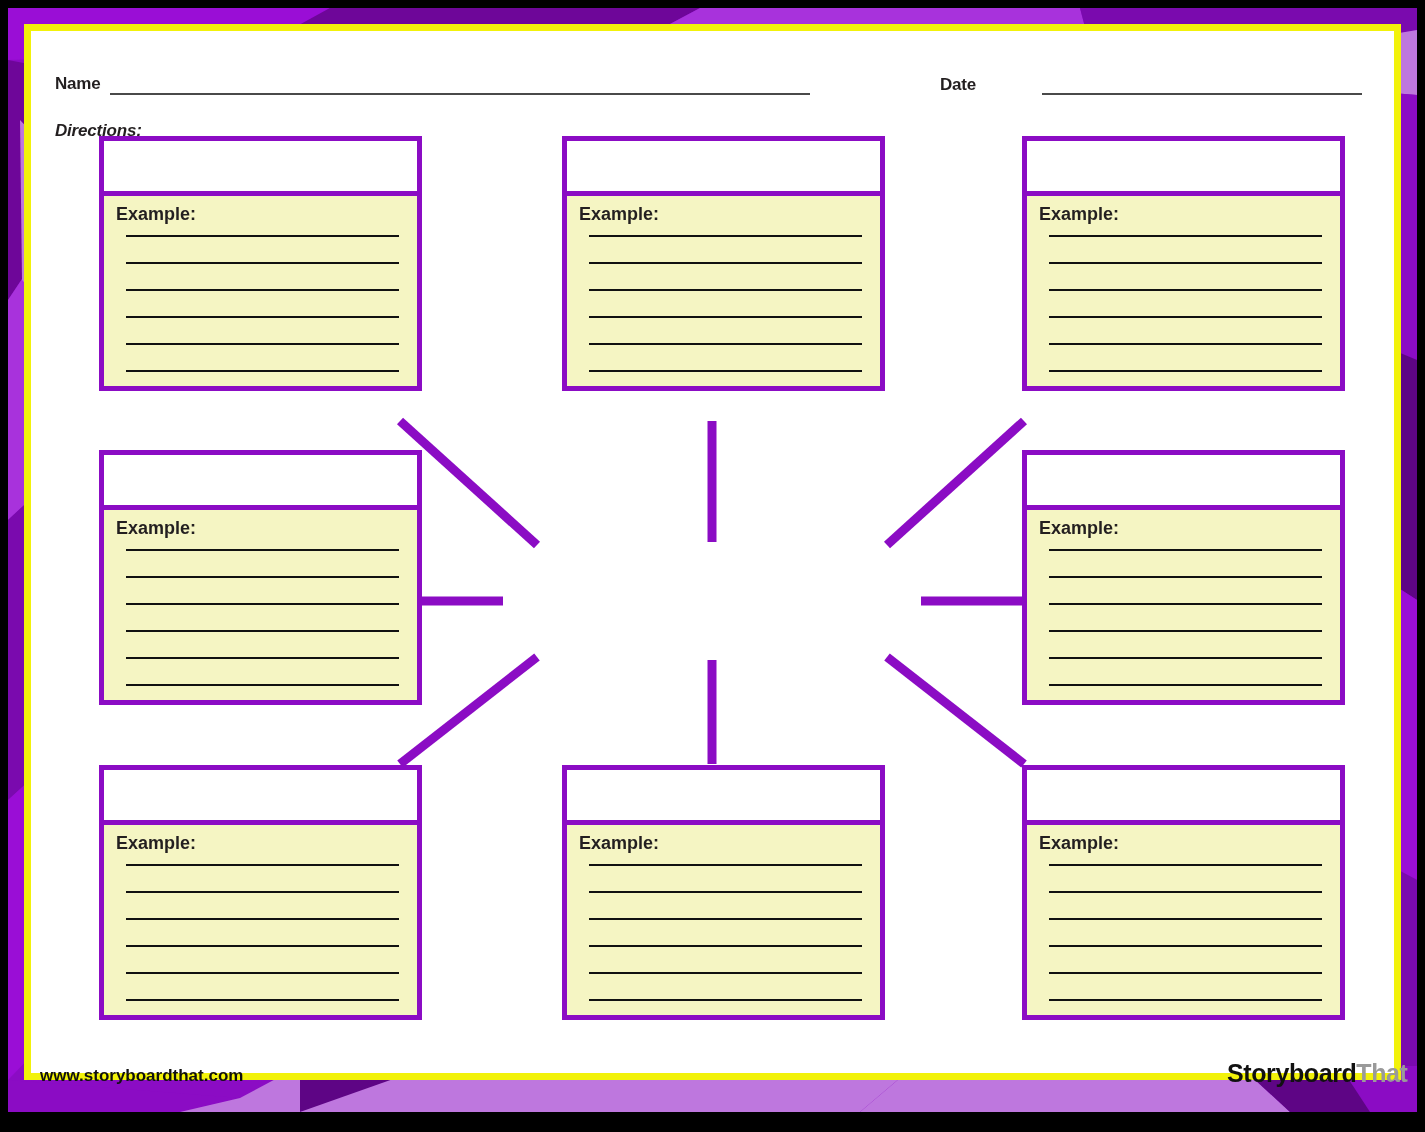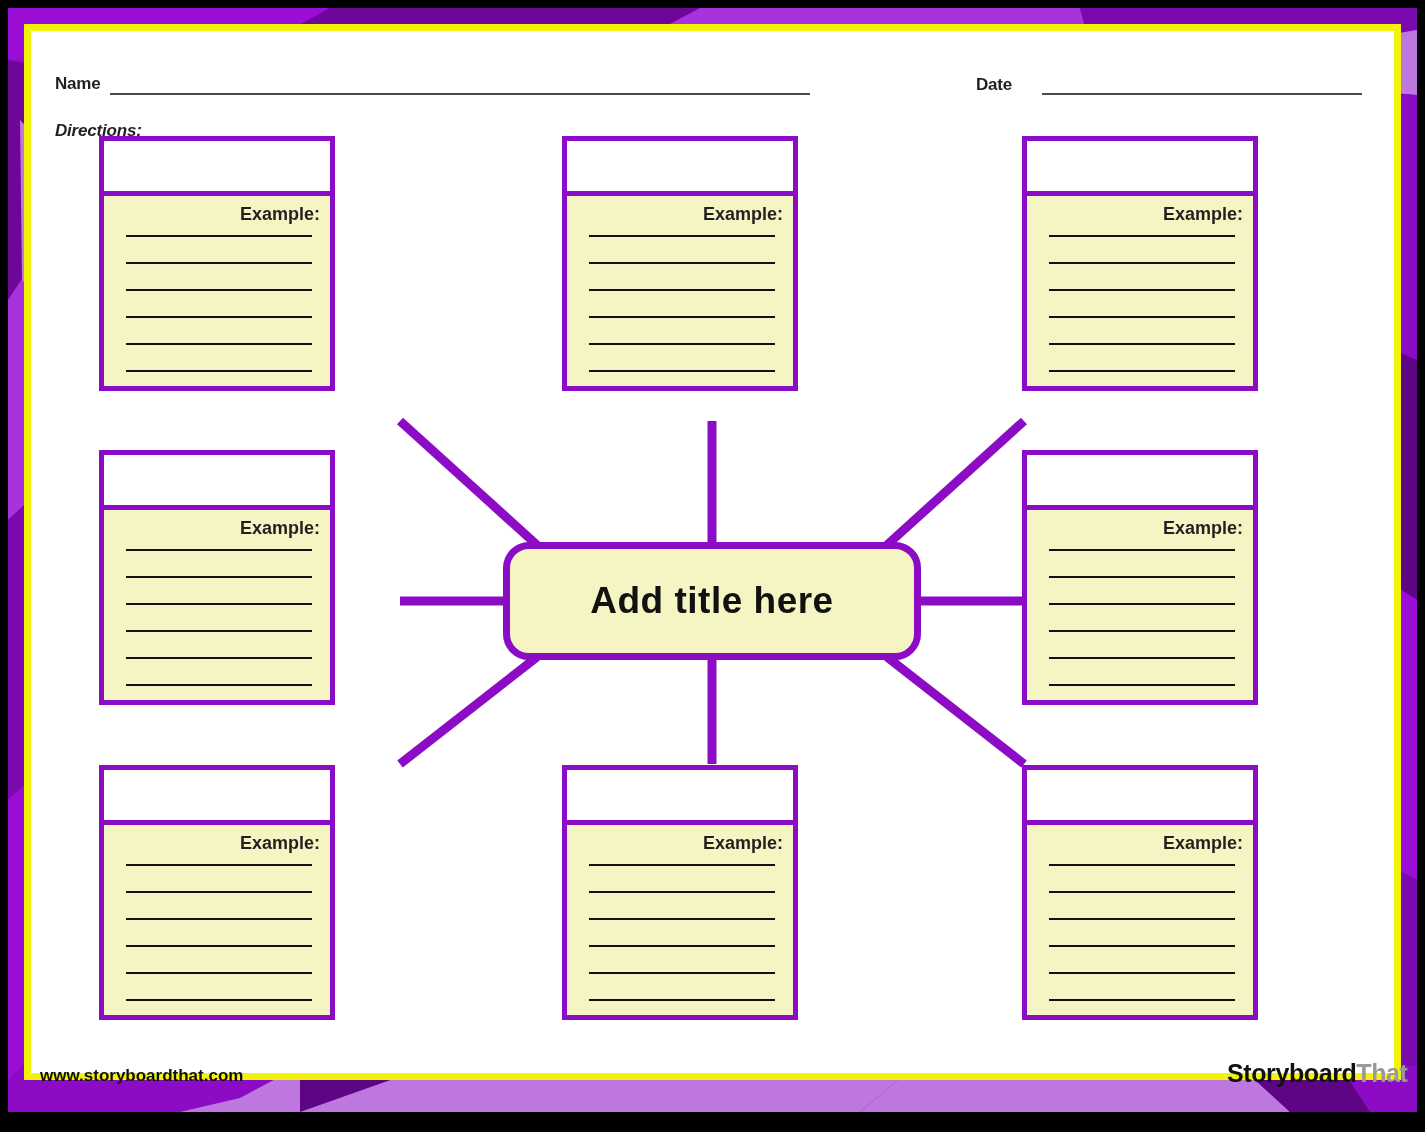--- a/index.html
+++ b/index.html
@@ -12,37 +12,37 @@
   #yellow-frame{position:absolute;left:24px;top:24px;width:1377px;height:1056px;
                 border:7px solid #F2F20A;box-sizing:border-box;}
   #paper{position:absolute;left:31px;top:31px;width:1363px;height:1042px;background:#fff;}
 
   
   .hdr-label{position:absolute;font-weight:bold;font-size:17px;color:#231f20;
              font-family:"Liberation Sans",sans-serif;letter-spacing:-.2px;}
   #name-label{left:55px;top:74px;}
   #name-line{position:absolute;left:110px;top:93px;width:700px;height:0;
              border-bottom:2px solid #4a4a4a;}
-  #date-label{left:976px;top:75px;}
+  #date-label{left:940px;top:75px;}
   #date-line{position:absolute;left:1042px;top:93px;width:320px;height:0;
              border-bottom:2px solid #4a4a4a;}
   #directions-label{left:55px;top:121px;font-style:italic;}
 
   
   #connectors{position:absolute;left:31px;top:31px;width:1363px;height:1042px;}
 
   
   #center-bubble{position:absolute;left:503px;top:542px;width:418px;height:118px;
      background:#F5F5C3;border:7px solid #8B0CC4;border-radius:26px;box-sizing:border-box;
      display:flex;align-items:center;justify-content:center;}
   #center-title{font-size:37px;font-weight:bold;color:#111;letter-spacing:.5px;
      font-family:"Liberation Sans",sans-serif;}
 
   
-  .card{position:absolute;width:236px;text-align:right;}
+  .card{position:absolute;width:323px;}
   .card-head{height:60px;background:#fff;border:5px solid #8B0CC4;box-sizing:border-box;}
   .card-body{background:#F5F5C3;border:5px solid #8B0CC4;border-top:none;box-sizing:border-box;
              padding:8px 10px 12px 10px;}
   .ex-label{font-size:18px;font-weight:bold;color:#231f20;margin:0 0 10px 2px;
             font-family:"Liberation Sans",sans-serif;}
   .rules{display:flex;flex-direction:column;}
   .rule{height:0;border-bottom:2px solid #111;margin:0 8px 25px 12px;}
   .rule:last-child{margin-bottom:2px;}
 
   
@@ -117,23 +117,20 @@
       <line x1="506" y1="514" x2="369" y2="390"></line>
 
       <line x1="856" y1="514" x2="993" y2="390"></line>
 
       <line x1="506" y1="626" x2="369" y2="733"></line>
 
       <line x1="856" y1="626" x2="993" y2="733"></line>
     </g>
   </svg>
 
-  <div id="center-bubble">
-    <span id="center-title">Add title here</span>
-  </div>
 
   <div class="card" style="left:99px;top:136px;">
     <div class="card-head"></div>
     <div class="card-body">
       <div class="ex-label">Example:</div>
       <div class="rules">
         <div class="rule"></div>
         <div class="rule"></div>
         <div class="rule"></div>
         <div class="rule"></div>

